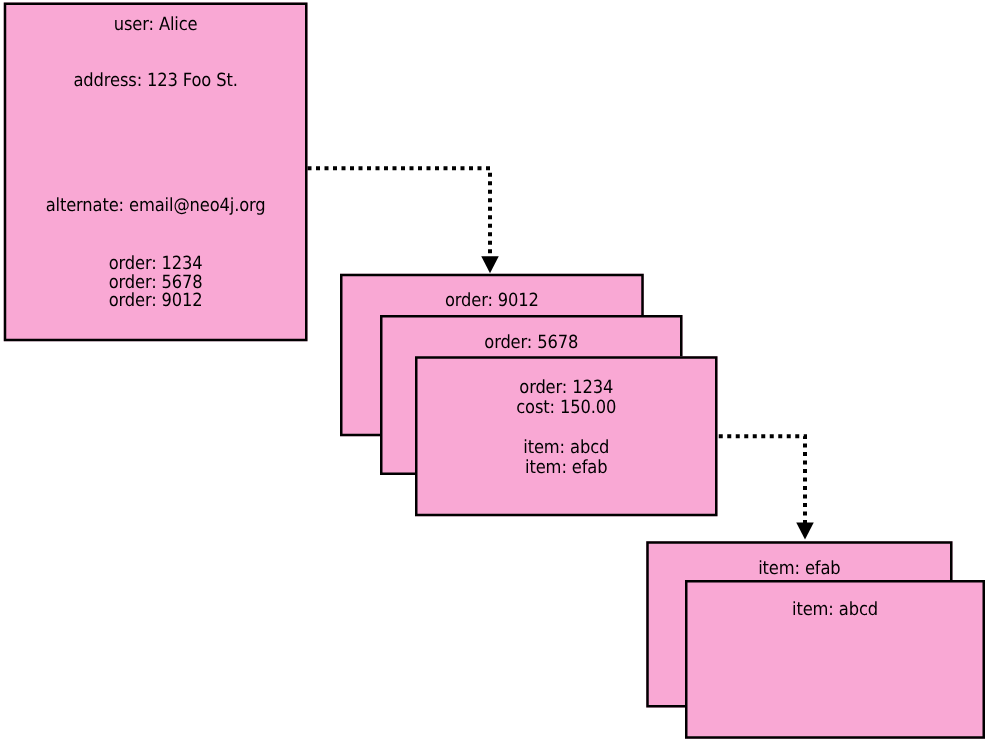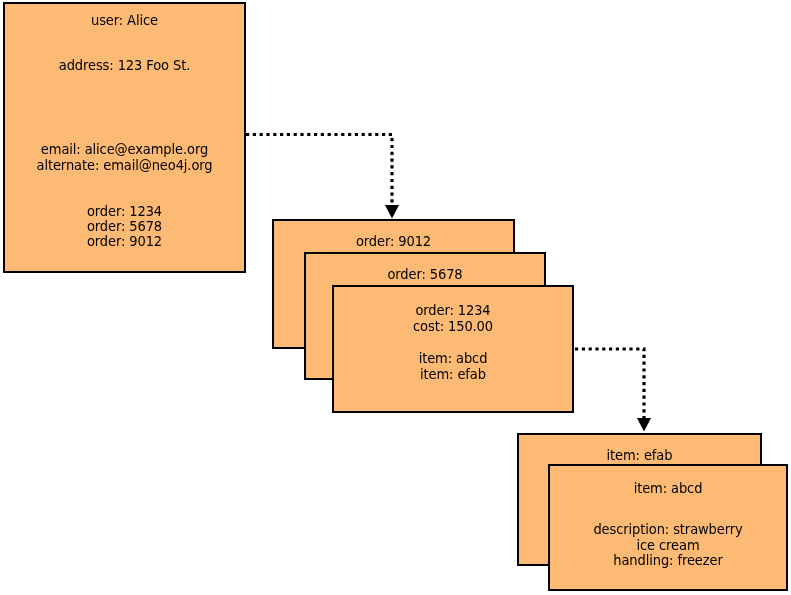--- a/index.html
+++ b/index.html
@@ -11,21 +11,21 @@
     position: relative;
     width: 791px;
     height: 595px;
     background: #ffffff;
     overflow: hidden;
     font-family: "DejaVu Sans Condensed", "Liberation Sans Narrow", "Liberation Sans", sans-serif;
   }
   .card {
     position: absolute;
     box-sizing: border-box;
-    background: #fdba74;
+    background: #f9a8d4;
     border: 2.5px solid #000000;
     text-align: center;
   }
   .card-text {
     position: absolute;
     left: 0;
     right: 0;
     text-align: center;
     color: #000000;
     font-size: 14.5px;
@@ -78,21 +78,20 @@
   }
 </style>
 </head>
 <body>
 
 <div id="canvas">
 
   <div class="card" id="user-card">
     <div class="card-text" id="user-line-name">user: Alice</div>
     <div class="card-text" id="user-line-address">address: 123 Foo St.</div>
-    <div class="card-text" id="user-line-email">email: alice@example.org</div>
     <div class="card-text" id="user-line-alternate">alternate: email@neo4j.org</div>
     <div class="card-text" id="user-line-orders">order: 1234
 order: 5678
 order: 9012</div>
   </div>
 
   <div class="card" id="order-card-9012">
     <div class="card-text" id="order-9012-text">order: 9012</div>
   </div>
 
@@ -106,23 +105,20 @@
     <div class="card-text" id="order-1234-items">item: abcd
 item: efab</div>
   </div>
 
   <div class="card" id="item-card-efab">
     <div class="card-text" id="item-efab-text">item: efab</div>
   </div>
 
   <div class="card" id="item-card-abcd">
     <div class="card-text" id="item-abcd-head">item: abcd</div>
-    <div class="card-text" id="item-abcd-body">description: strawberry
-ice cream
-handling: freezer</div>
   </div>
 
   <svg class="connector" viewBox="0 0 791 595">
 
     <g>
       <path d="M 246 134.5 L 392 134.5 L 392 207" fill="none" stroke="#000000" stroke-width="3.2" stroke-dasharray="3.2 3.6" stroke-linecap="butt"></path>
       <polygon points="385,205 399,205 392,218.5" fill="#000000"></polygon>
     </g>
 
     <g>

